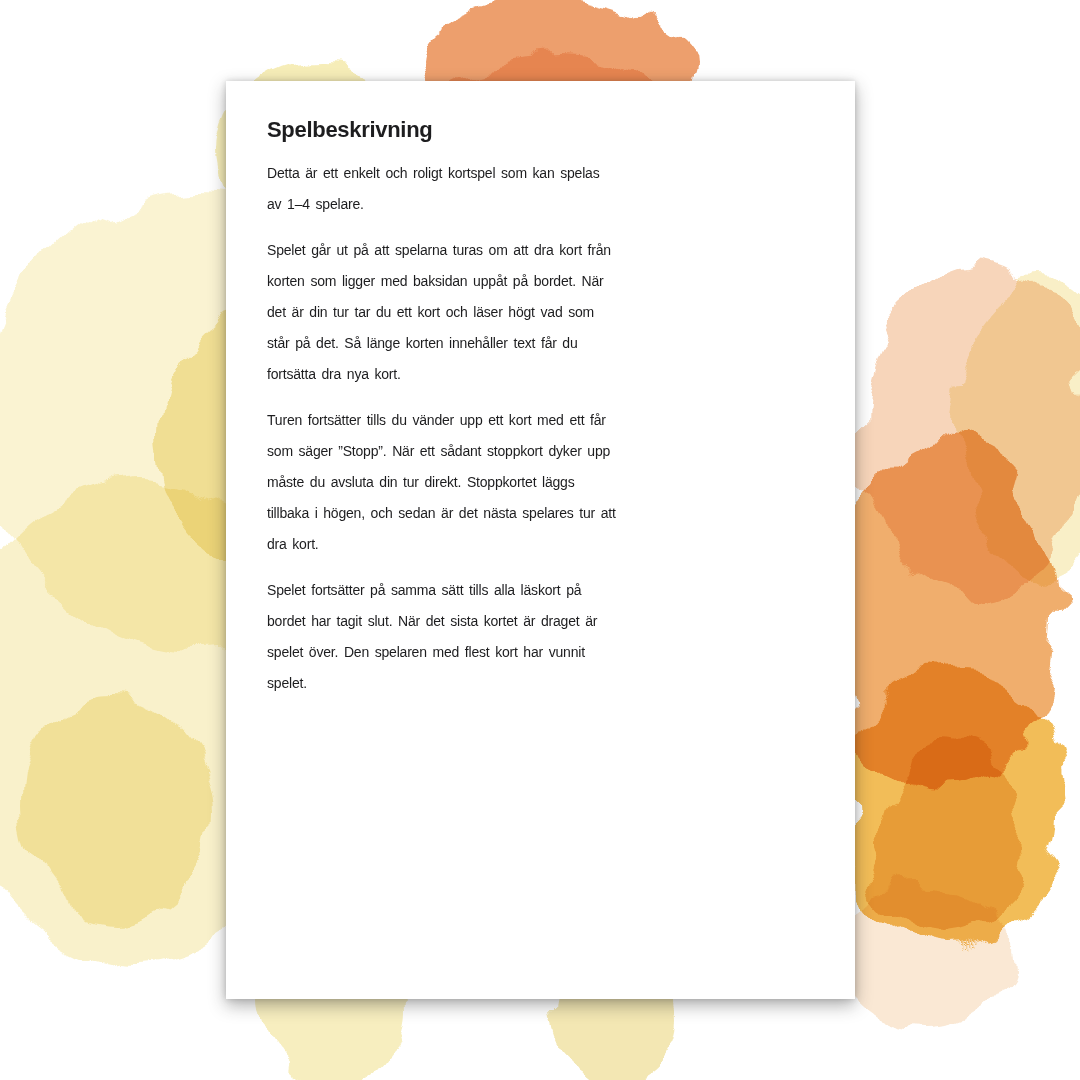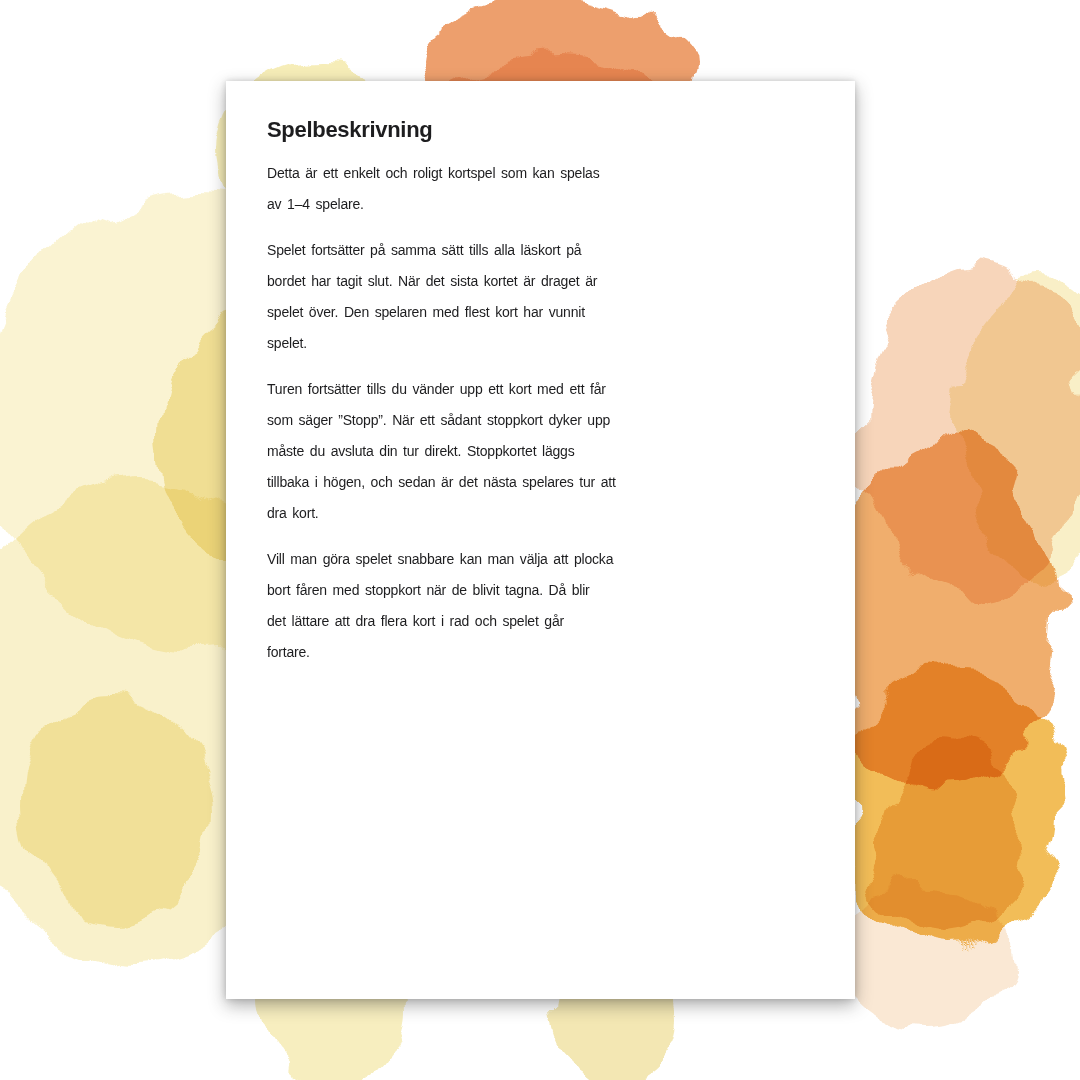--- a/index.html
+++ b/index.html
@@ -90,28 +90,29 @@
       <ellipse cx="955" cy="810" rx="110" ry="135" style="mix-blend-mode:multiply" opacity="0.92" fill="#f1b84a"></ellipse>
       <ellipse cx="950" cy="835" rx="80" ry="95" style="mix-blend-mode:multiply" opacity="0.5" fill="#eaa838"></ellipse>
       <ellipse cx="925" cy="955" rx="85" ry="70" style="mix-blend-mode:multiply" opacity="0.6" fill="#f6d9b8"></ellipse>
     </g>
   </svg>
 
   <div class="card">
     <h1>Spelbeskrivning</h1>
     <p>Detta är ett enkelt och roligt kortspel som kan spelas
 av 1–4 spelare.</p>
-    <p>Spelet fortsätter på samma sätt tills alla läskort på
-bordet har tagit slut. När det sista kortet är draget är
-spelet över. Den spelaren med flest kort har vunnit
-spelet.</p>
+    <p>Spelet går ut på att spelarna turas om att dra kort från
+korten som ligger med baksidan uppåt på bordet. När
+det är din tur tar du ett kort och läser högt vad som
+står på det. Så länge korten innehåller text får du
+fortsätta dra nya kort.</p>
     <p>Turen fortsätter tills du vänder upp ett kort med ett får
 som säger ”Stopp”. När ett sådant stoppkort dyker upp
 måste du avsluta din tur direkt. Stoppkortet läggs
 tillbaka i högen, och sedan är det nästa spelares tur att
 dra kort.</p>
-    <p>Vill man göra spelet snabbare kan man välja att plocka
-bort fåren med stoppkort när de blivit tagna. Då blir
-det lättare att dra flera kort i rad och spelet går
-fortare.</p>
+    <p>Spelet fortsätter på samma sätt tills alla läskort på
+bordet har tagit slut. När det sista kortet är draget är
+spelet över. Den spelaren med flest kort har vunnit
+spelet.</p>
   </div>
 
 </div>
 
 </body></html>

